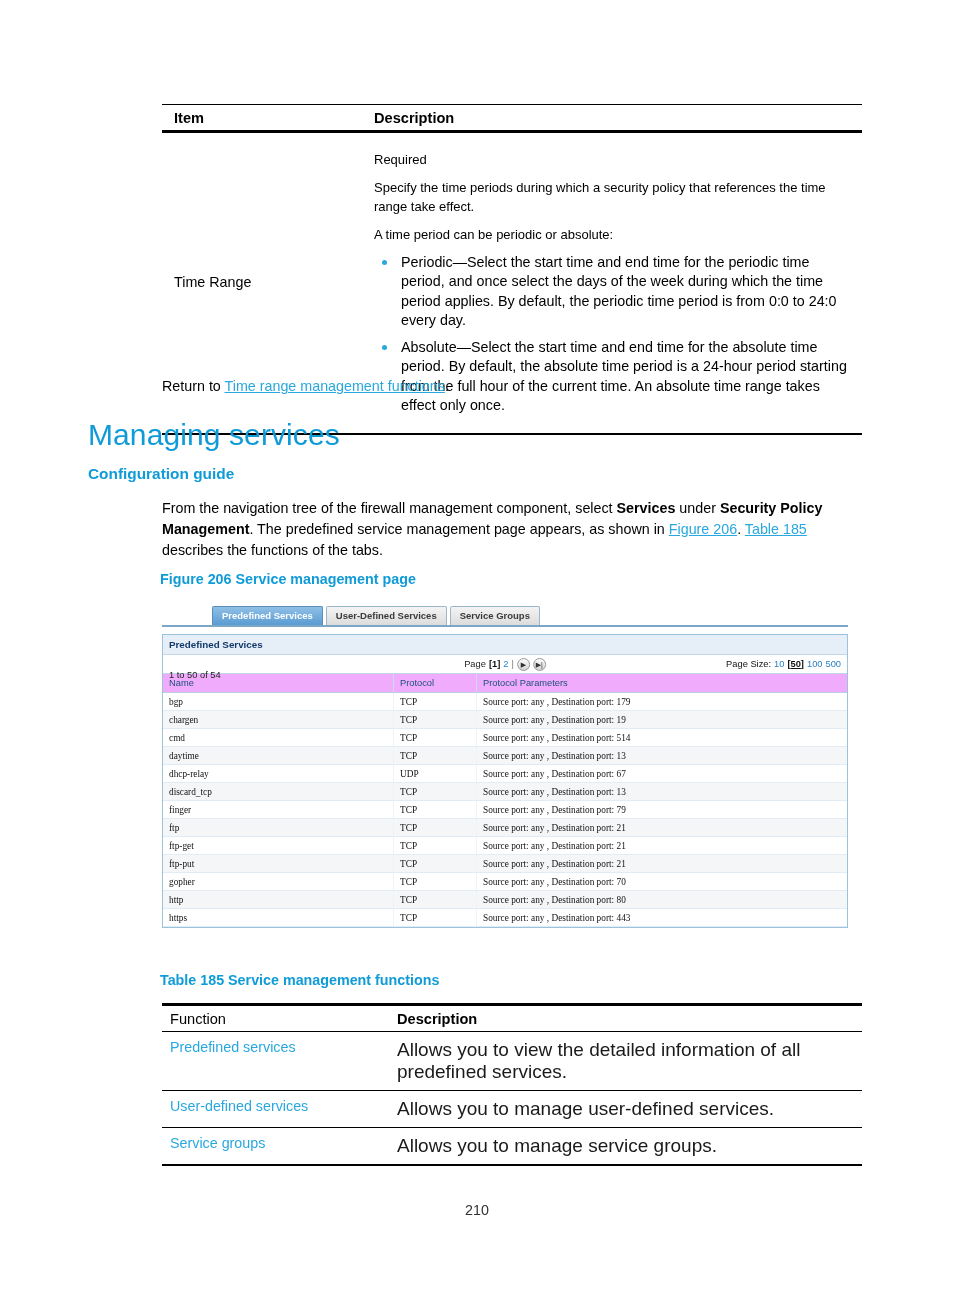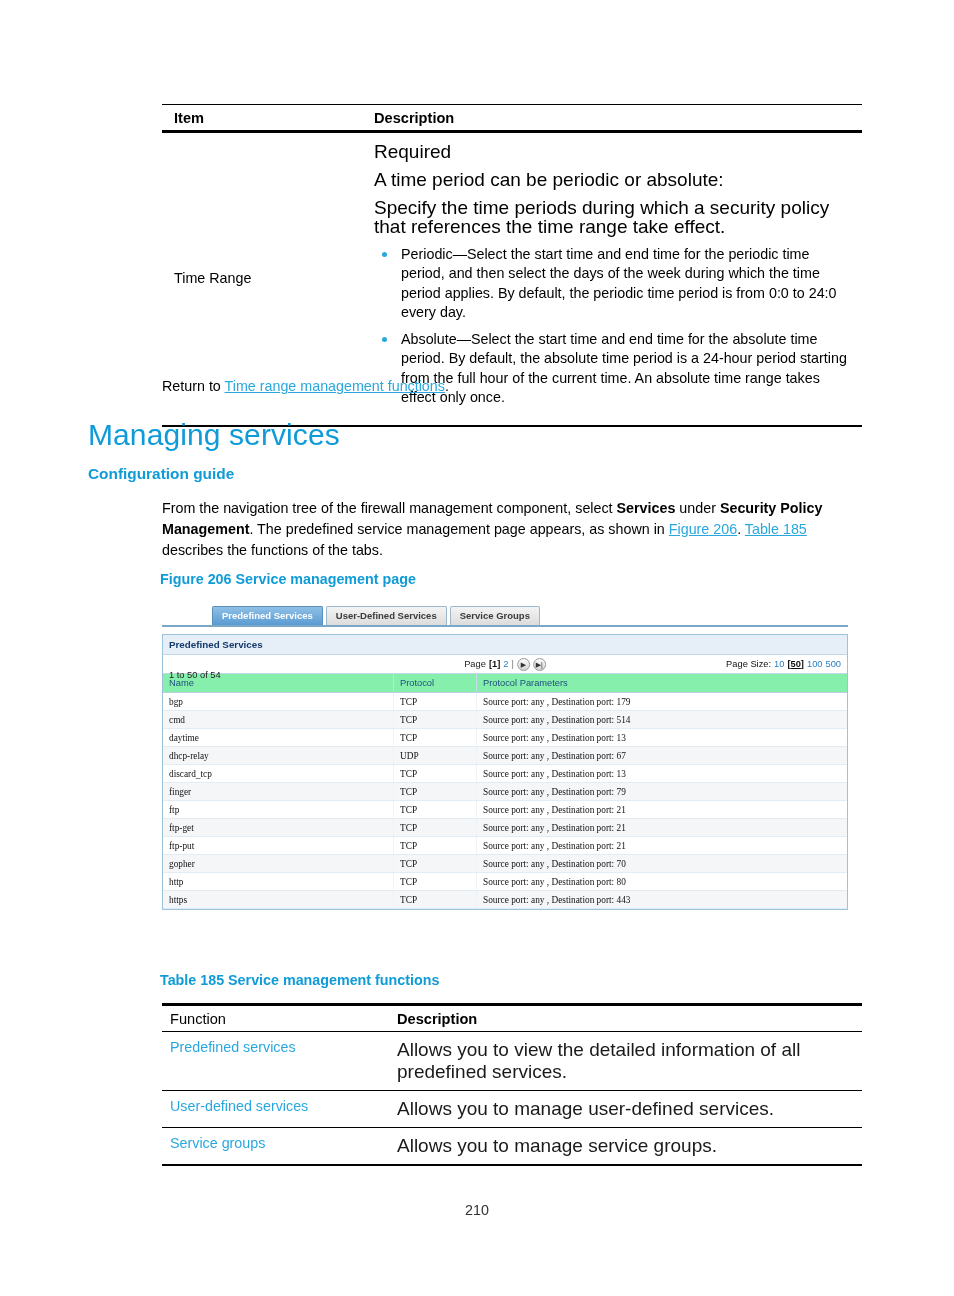--- a/index.html
+++ b/index.html
@@ -75,22 +75,22 @@
     font-size: 14.3px;
     display: flex;
     align-items: center;
   }
   .t-top-body .c2 {
     flex: 1;
     padding-left: 8px;
     padding-right: 8px;
   }
   .t-top-body .c2 p {
-    margin: 0 0 9px 0;
-    font-size: 19px;
+    margin: 8px 0 9px 0;
+    font-size: 13px;
     line-height: 19px;
   }
   ul.bulleted {
     list-style: none;
     margin: 0;
     padding: 0;
   }
   ul.bulleted li {
     position: relative;
     padding-left: 27px;
@@ -247,21 +247,21 @@
   .pager-right .ps-label { color: #111; }
   .pager-right .ps-opt { color: #2b7ec1; margin-left: 3px; }
   .pager-right .ps-opt.sel { color: #111; font-weight: bold; text-decoration: underline; }
 
   table.svc {
     width: 100%;
     border-collapse: collapse;
     font-size: 9.3px;
   }
   table.svc thead th {
-    background: #86efac;
+    background: #f0abfc;
     color: #1c4f7c;
     font-weight: normal;
     text-align: left;
     padding: 4px 6px;
     border-bottom: 1px solid #b9cfe2;
     border-right: 1px solid #c8dced;
   }
   table.svc thead th:last-child { border-right: none; }
   table.svc td {
     padding: 3.5px 6px;
@@ -347,26 +347,26 @@
     <div class="rule-thin"></div>
     <div class="t-top-head">
       <div class="c1">Item</div>
       <div class="c2">Description</div>
     </div>
     <div class="rule-thick"></div>
     <div class="t-top-body">
       <div class="c1">Time Range</div>
       <div class="c2">
         <p>Required</p>
+        <p>Specify the time periods during which a security policy that references the time range take effect.</p>
         <p>A time period can be periodic or absolute:</p>
-        <p>Specify the time periods during which a security policy that references the time range take effect.</p>
         <ul class="bulleted">
           <li>
             <span class="bullet-dot"></span>
-            <span>Periodic—Select the start time and end time for the periodic time period, and then select the days of the week during which the time period applies. By default, the periodic time period is from 0:0 to 24:0 every day.</span>
+            <span>Periodic—Select the start time and end time for the periodic time period, and once select the days of the week during which the time period applies. By default, the periodic time period is from 0:0 to 24:0 every day.</span>
           </li>
           <li>
             <span class="bullet-dot"></span>
             <span>Absolute—Select the start time and end time for the absolute time period. By default, the absolute time period is a 24-hour period starting from the full hour of the current time. An absolute time range takes effect only once.</span>
           </li>
         </ul>
       </div>
     </div>
     <div class="rule-thick"></div>
   </div>
@@ -424,20 +424,25 @@
             <th class="col-name">Name</th>
             <th class="col-proto">Protocol</th>
             <th>Protocol Parameters</th>
           </tr>
         </thead>
         <tbody id="svc-body">
             <tr>
               <td class="col-name">bgp</td>
               <td class="col-proto">TCP</td>
               <td>Source port: any , Destination port: 179</td>
+            </tr>
+            <tr>
+              <td class="col-name">chargen</td>
+              <td class="col-proto">TCP</td>
+              <td>Source port: any , Destination port: 19</td>
             </tr>
             <tr>
               <td class="col-name">cmd</td>
               <td class="col-proto">TCP</td>
               <td>Source port: any , Destination port: 514</td>
             </tr>
             <tr>
               <td class="col-name">daytime</td>
               <td class="col-proto">TCP</td>
               <td>Source port: any , Destination port: 13</td>

